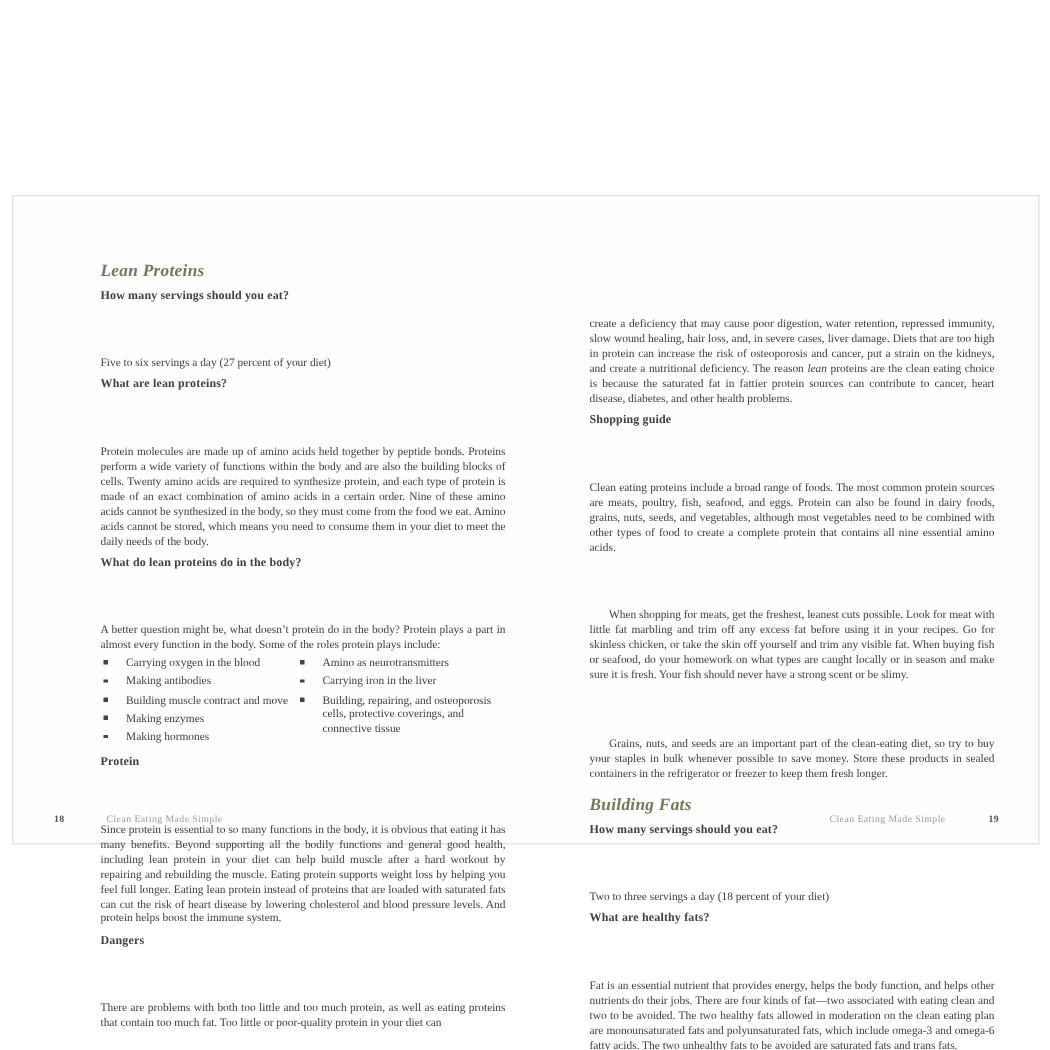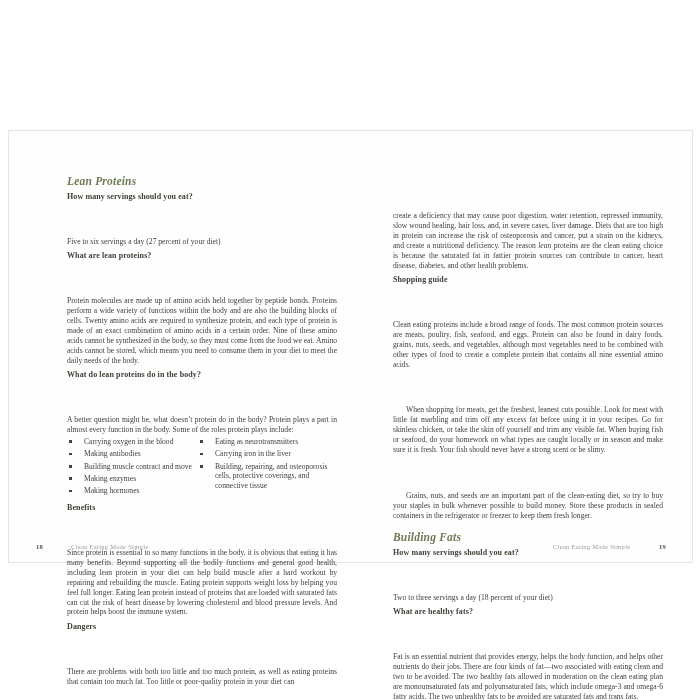--- a/index.html
+++ b/index.html
@@ -98,51 +98,51 @@
                 <span class="sq"></span>
               </span>
             <span class="li-text">Making hormones</span>
           </div>
         </div>
         <div class="roles-col2">
           <div class="li">
             <span class="bullet-col">
                 <span class="sq"></span>
               </span>
-            <span class="li-text">Eating as neurotransmitters</span>
+            <span class="li-text">Amino as neurotransmitters</span>
           </div>
           <div class="li">
             <span class="bullet-col">
                 <span class="sq"></span>
               </span>
             <span class="li-text">Carrying iron in the liver</span>
           </div>
           <div class="li">
             <span class="bullet-col">
                 <span class="sq"></span>
               </span>
             <span class="li-text">Building, repairing, and osteoporosis cells, protective coverings, and connective tissue</span>
           </div>
         </div>
       </div>
 
-      <div class="subhead">Benefits</div>
+      <div class="subhead">Protein</div>
       <p class="body">Since protein is essential to so many functions in the body, it is obvious that eating it has many benefits. Beyond supporting all the bodily functions and general good health, including lean protein in your diet can help build muscle after a hard workout by repairing and rebuilding the muscle. Eating protein supports weight loss by helping you feel full longer. Eating lean protein instead of proteins that are loaded with saturated fats can cut the risk of heart disease by lowering cholesterol and blood pressure levels. And protein helps boost the immune system.</p>
 
       <div class="subhead">Dangers</div>
       <p class="body">There are problems with both too little and too much protein, as well as eating proteins that contain too much fat. Too little or poor-quality protein in your diet can</p>
     </div>
 
     <div class="page-col col-right">
       <p class="body"><span>create a deficiency that may cause poor digestion, water retention, repressed immunity, slow wound healing, hair loss, and, in severe cases, liver damage. Diets that are too high in protein can increase the risk of osteoporosis and cancer, put a strain on the kidneys, and create a nutritional deficiency. The reason </span><em class="em">lean</em><span> proteins are the clean eating choice is because the saturated fat in fattier protein sources can contribute to cancer, heart disease, diabetes, and other health problems.</span></p>
 
       <div class="subhead">Shopping guide</div>
       <p class="body">Clean eating proteins include a broad range of foods. The most common protein sources are meats, poultry, fish, seafood, and eggs. Protein can also be found in dairy foods, grains, nuts, seeds, and vegetables, although most vegetables need to be combined with other types of food to create a complete protein that contains all nine essential amino acids.</p>
       <p class="body indent">When shopping for meats, get the freshest, leanest cuts possible. Look for meat with little fat marbling and trim off any excess fat before using it in your recipes. Go for skinless chicken, or take the skin off yourself and trim any visible fat. When buying fish or seafood, do your homework on what types are caught locally or in season and make sure it is fresh. Your fish should never have a strong scent or be slimy.</p>
-      <p class="body indent">Grains, nuts, and seeds are an important part of the clean-eating diet, so try to buy your staples in bulk whenever possible to build money. Store these products in sealed containers in the refrigerator or freezer to keep them fresh longer.</p>
+      <p class="body indent">Grains, nuts, and seeds are an important part of the clean-eating diet, so try to buy your staples in bulk whenever possible to save money. Store these products in sealed containers in the refrigerator or freezer to keep them fresh longer.</p>
 
       <div class="h-green second">Building Fats</div>
 
       <div class="subhead">How many servings should you eat?</div>
       <p class="answer">Two to three servings a day (18 percent of your diet)</p>
 
       <div class="subhead">What are healthy fats?</div>
       <p class="body">Fat is an essential nutrient that provides energy, helps the body function, and helps other nutrients do their jobs. There are four kinds of fat—two associated with eating clean and two to be avoided. The two healthy fats allowed in moderation on the clean eating plan are monounsaturated fats and polyunsaturated fats, which include omega-3 and omega-6 fatty acids. The two unhealthy fats to be avoided are saturated fats and trans fats.</p>
     </div>
 

